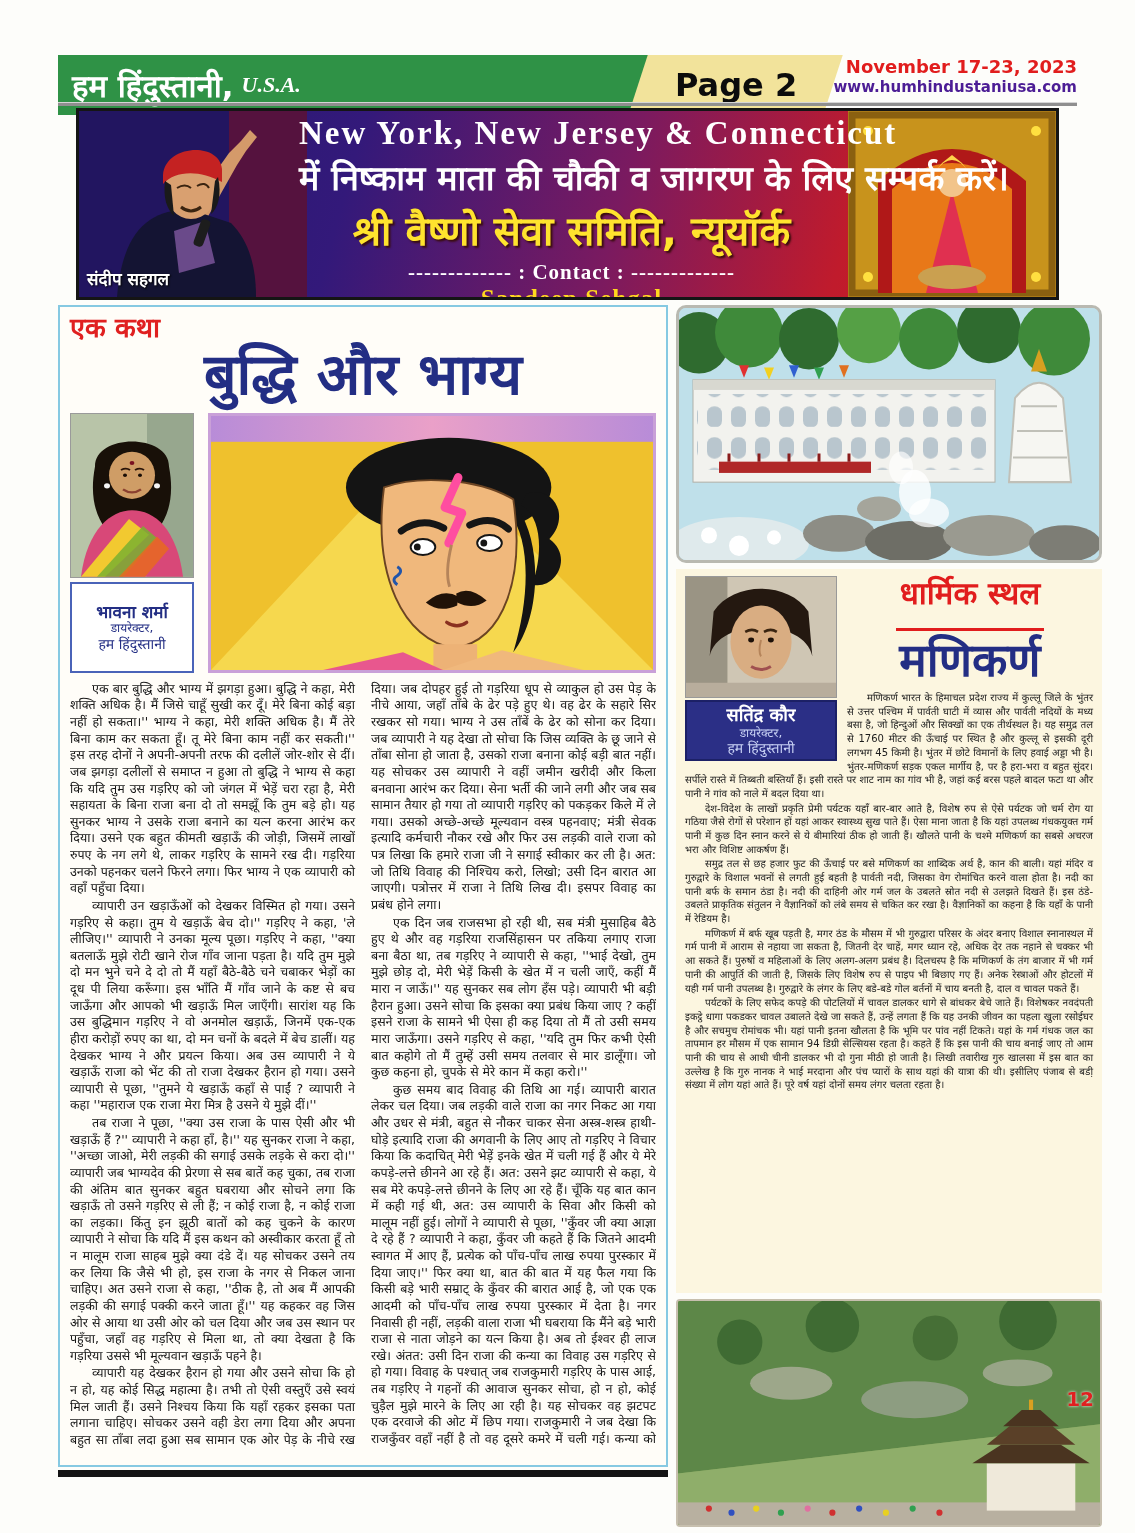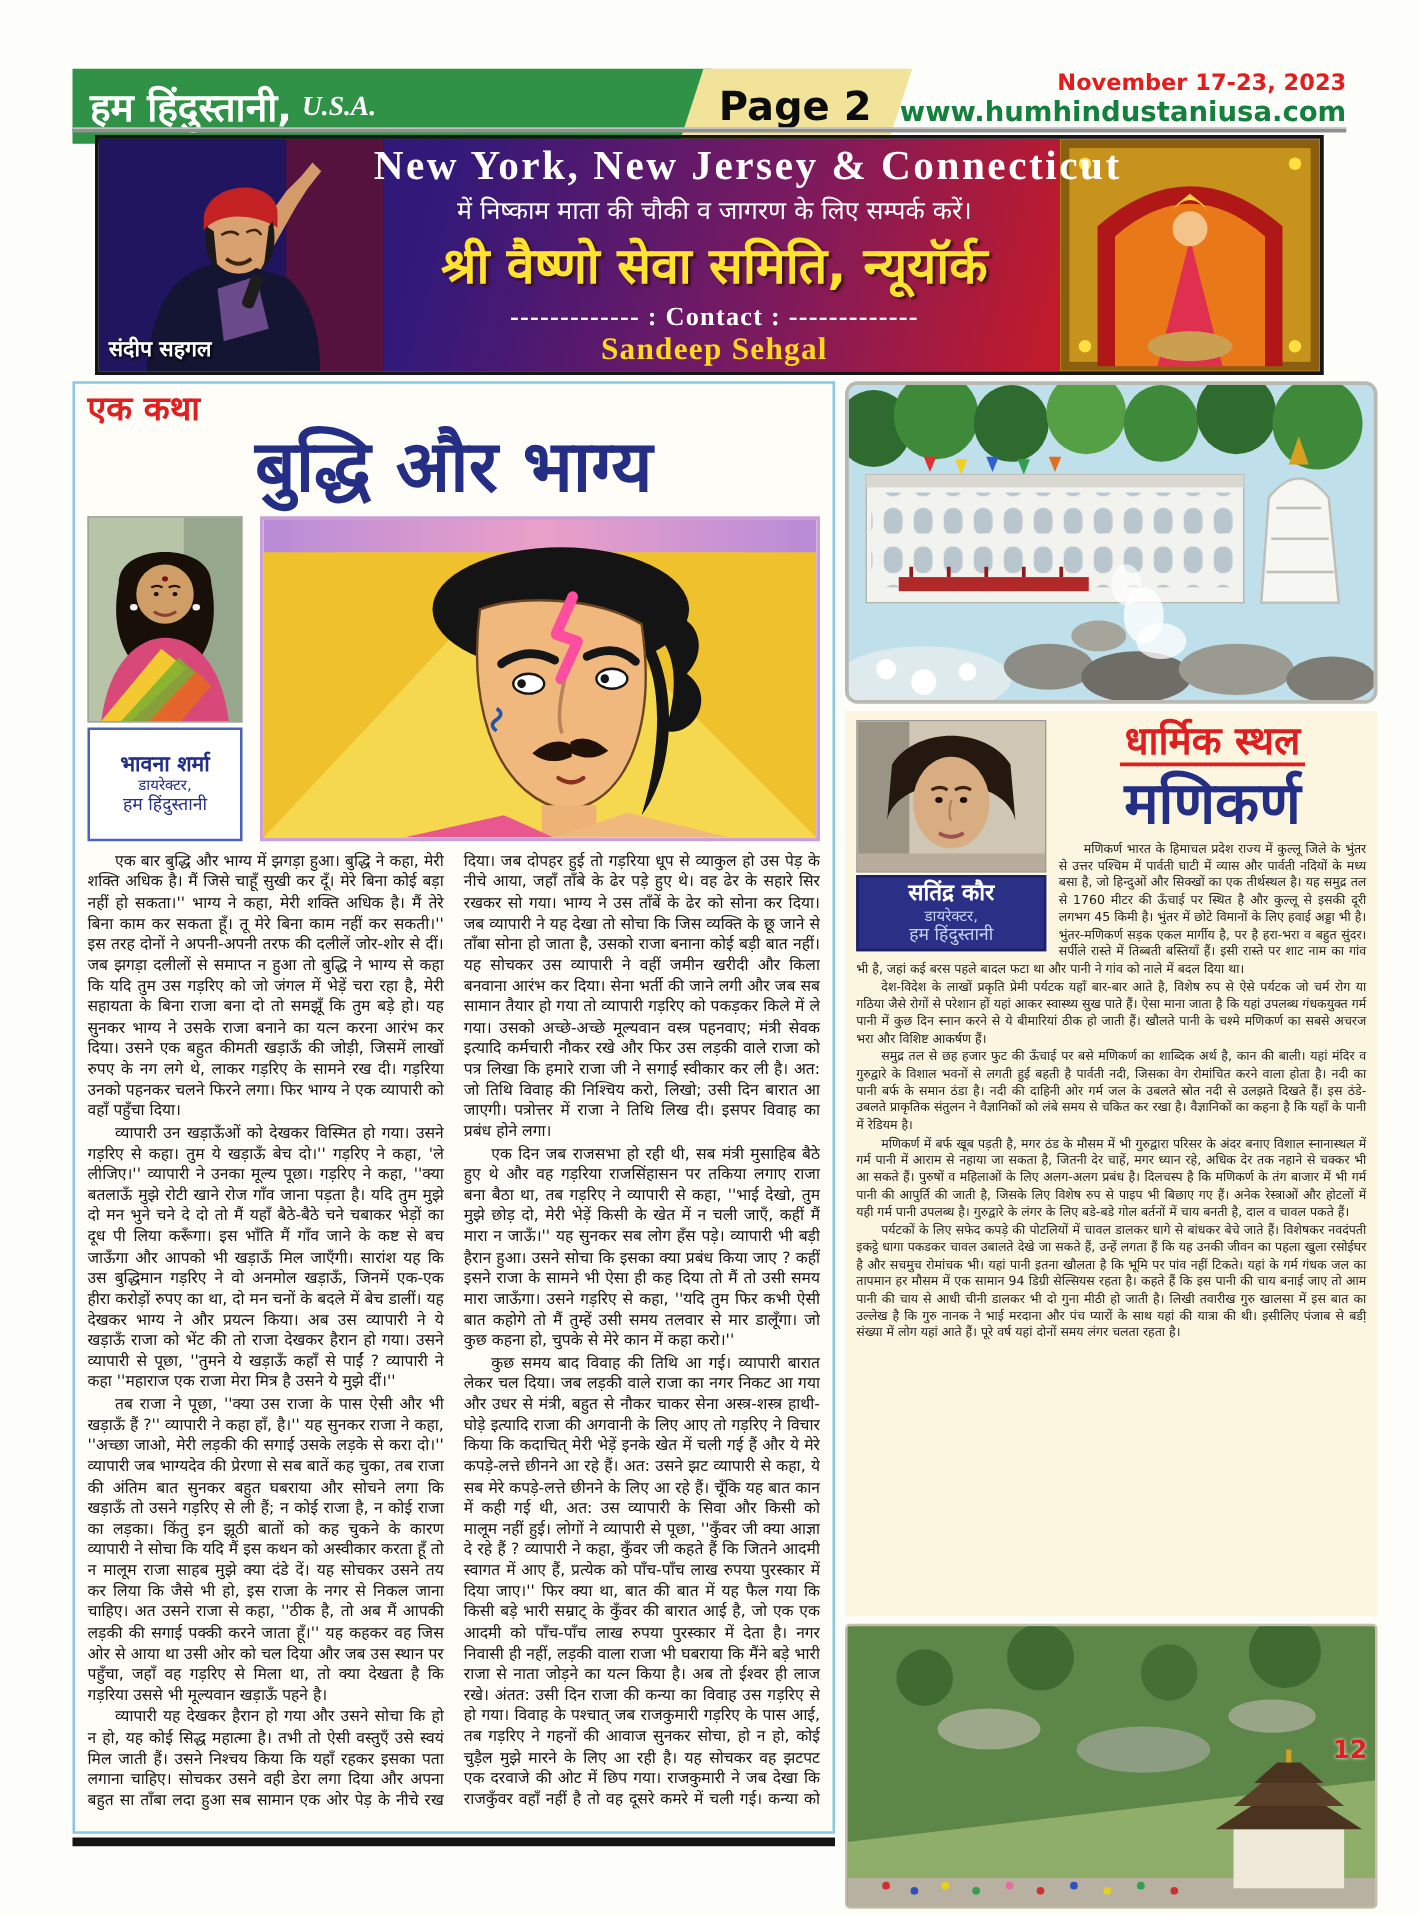--- a/index.html
+++ b/index.html
@@ -8,32 +8,32 @@
 
   
   .masthead{position:absolute;left:58px;top:55px;right:58px;height:60px;display:flex;align-items:stretch;}
   .mast-green{width:625px;background:#2f9246;color:#fff;display:flex;align-items:center;padding-left:14px;box-sizing:border-box;}
   .mast-title{font-size:31px;font-weight:bold;}
   .mast-usa{font-size:22px;font-weight:bold;font-style:italic;margin-left:8px;font-family:"Liberation Serif", serif;}
   .mast-page{width:205px;background:#f2e39b;transform:skewX(-18deg);margin-left:-16px;display:flex;align-items:center;justify-content:center;}
   .mast-page span{transform:skewX(18deg);font-size:32px;font-weight:bold;color:#0c0c0c;}
   .mast-pub{flex:1;text-align:right;line-height:1.2;padding-top:1px;}
   .mast-date{color:#e11d1d;font-weight:bold;font-size:18px;}
-  .mast-site{color:#15803d;font-weight:bold;font-size:22px;}
+  .mast-site{color:#4c1d95;font-weight:bold;font-size:15px;}
   .mast-rule{position:absolute;left:58px;right:58px;top:102px;height:3px;background:#8f8f8f;border-top:1px solid #d5d5d5;}
 
   
   .ad-banner{position:absolute;left:76px;top:108px;width:983px;height:192px;border:3px solid #151515;box-sizing:border-box;
     background:linear-gradient(105deg,#241a6f 0%,#33197a 28%,#7a1a60 55%,#c01b2c 78%,#cf1d1d 100%);overflow:hidden;}
   .ad-singer{position:absolute;left:0;top:0;width:228px;height:100%;}
   .ad-singer-caption{position:absolute;left:8px;bottom:7px;color:#fff;font-weight:bold;font-size:17px;text-shadow:1px 1px 2px #000;}
   .ad-deity{position:absolute;right:0;top:0;width:208px;height:100%;}
   .ad-center{position:absolute;left:220px;right:212px;top:4px;text-align:center;color:#fff;}
   .ad-line1{font-family:"Liberation Serif", serif;font-weight:bold;font-size:33px;letter-spacing:2px;white-space:nowrap;}
-  .ad-line2{font-weight:normal;font-size:20px;margin-top:2px;white-space:nowrap;}
+  .ad-line2{font-weight:bold;font-size:34px;margin-top:2px;white-space:nowrap;}
   .ad-line3{font-weight:bold;font-size:40px;color:#ffe32e;text-shadow:2px 2px 2px #3a0d0d;margin-top:2px;white-space:nowrap;}
   .ad-contact-label{font-family:"Liberation Serif", serif;font-weight:bold;font-size:21px;margin-top:3px;letter-spacing:1px;}
   .ad-contacts{display:flex;margin-top:0;}
   .ad-contact{flex:1;}
   .ad-contact-name{color:#ffd91e;font-weight:bold;font-size:25px;font-family:"Liberation Serif", serif;letter-spacing:1px;}
 
   
   .story-box{position:absolute;left:58px;top:305px;width:610px;height:1162px;border:2px solid #86c9e2;background:#fffdf8;
     box-sizing:border-box;padding:6px 10px 8px 10px;overflow:hidden;}
   .story-rule{position:absolute;left:58px;top:1470px;width:610px;height:7px;background:#141414;}
@@ -58,21 +58,21 @@
   .temple-photo svg{display:block;width:100%;height:100%;}
   .feature-box{background:#fcf6e0;margin-top:6px;padding:5px 9px;flex:1;overflow:hidden;}
   .feature-fig{float:left;width:152px;margin:2px 10px 4px 0;}
   .feature-photo{height:120px;border:1px solid #999;overflow:hidden;background:#cfc6b4;}
   .feature-photo svg{display:block;width:100%;height:100%;}
   .feature-caption{background:#2b2f86;border:2px solid #1c2066;color:#fff;text-align:center;padding:3px 2px;margin-top:2px;}
   .feature-caption .nm{font-size:18px;font-weight:bold;line-height:1.15;color:#ffffff;}
   .feature-caption .rl{font-size:12px;color:#c9d2f5;line-height:1.2;}
   .feature-caption .og{font-size:14px;color:#c9d2f5;line-height:1.15;}
   .feature-kicker-wrap{text-align:center;margin-top:2px;}
-  .feature-kicker{display:inline-block;color:#e11d1d;font-weight:bold;font-size:31px;border-bottom:3px solid #e11d1d;padding:0 4px 0 4px;line-height:1.1;}
+  .feature-kicker{display:inline-block;color:#e11d1d;font-weight:bold;font-size:31px;border-bottom:3px solid #e11d1d;padding:0 4px 18px 4px;line-height:1.1;}
   .feature-title{text-align:center;color:#232e84;font-weight:bold;font-size:46px;margin:6px 0 8px 0;line-height:1.0;}
   .feature-text{font-size:10px;line-height:1.37;text-align:justify;color:#1c1c1c;}
   .feature-p{margin:0 0 1px 0;text-indent:20px;}
   .mountain-photo{position:relative;height:224px;border:2px solid #c7bfae;border-radius:4px;overflow:hidden;margin-top:6px;flex:none;background:#7fa05a;text-align:center;}
   .mountain-photo svg{display:block;width:100%;height:100%;}
   .photo-badge{position:absolute;right:6px;top:86px;color:#e02020;font-weight:bold;font-size:20px;text-shadow:0 0 3px #fff;}
 </style>
 </head>
 <body>
 

